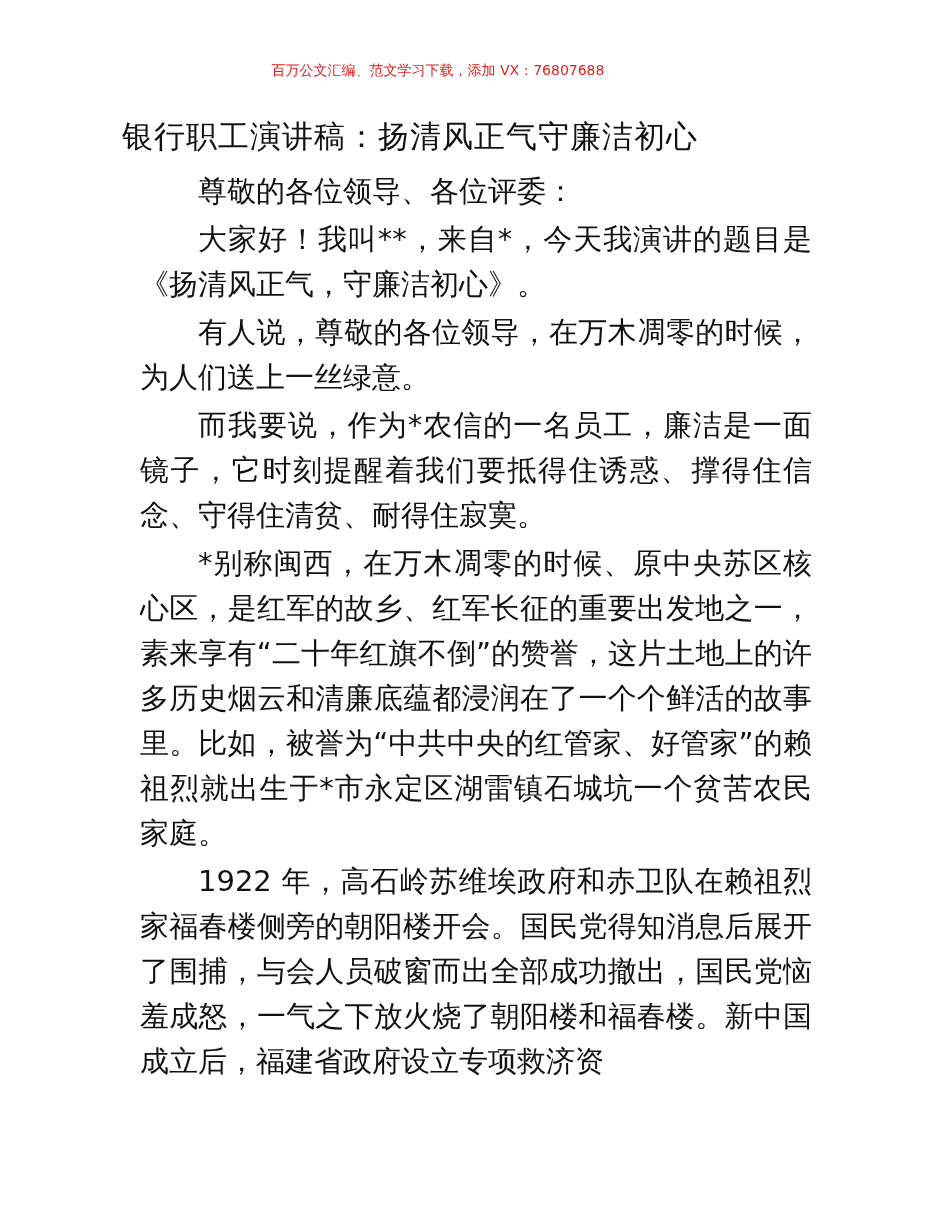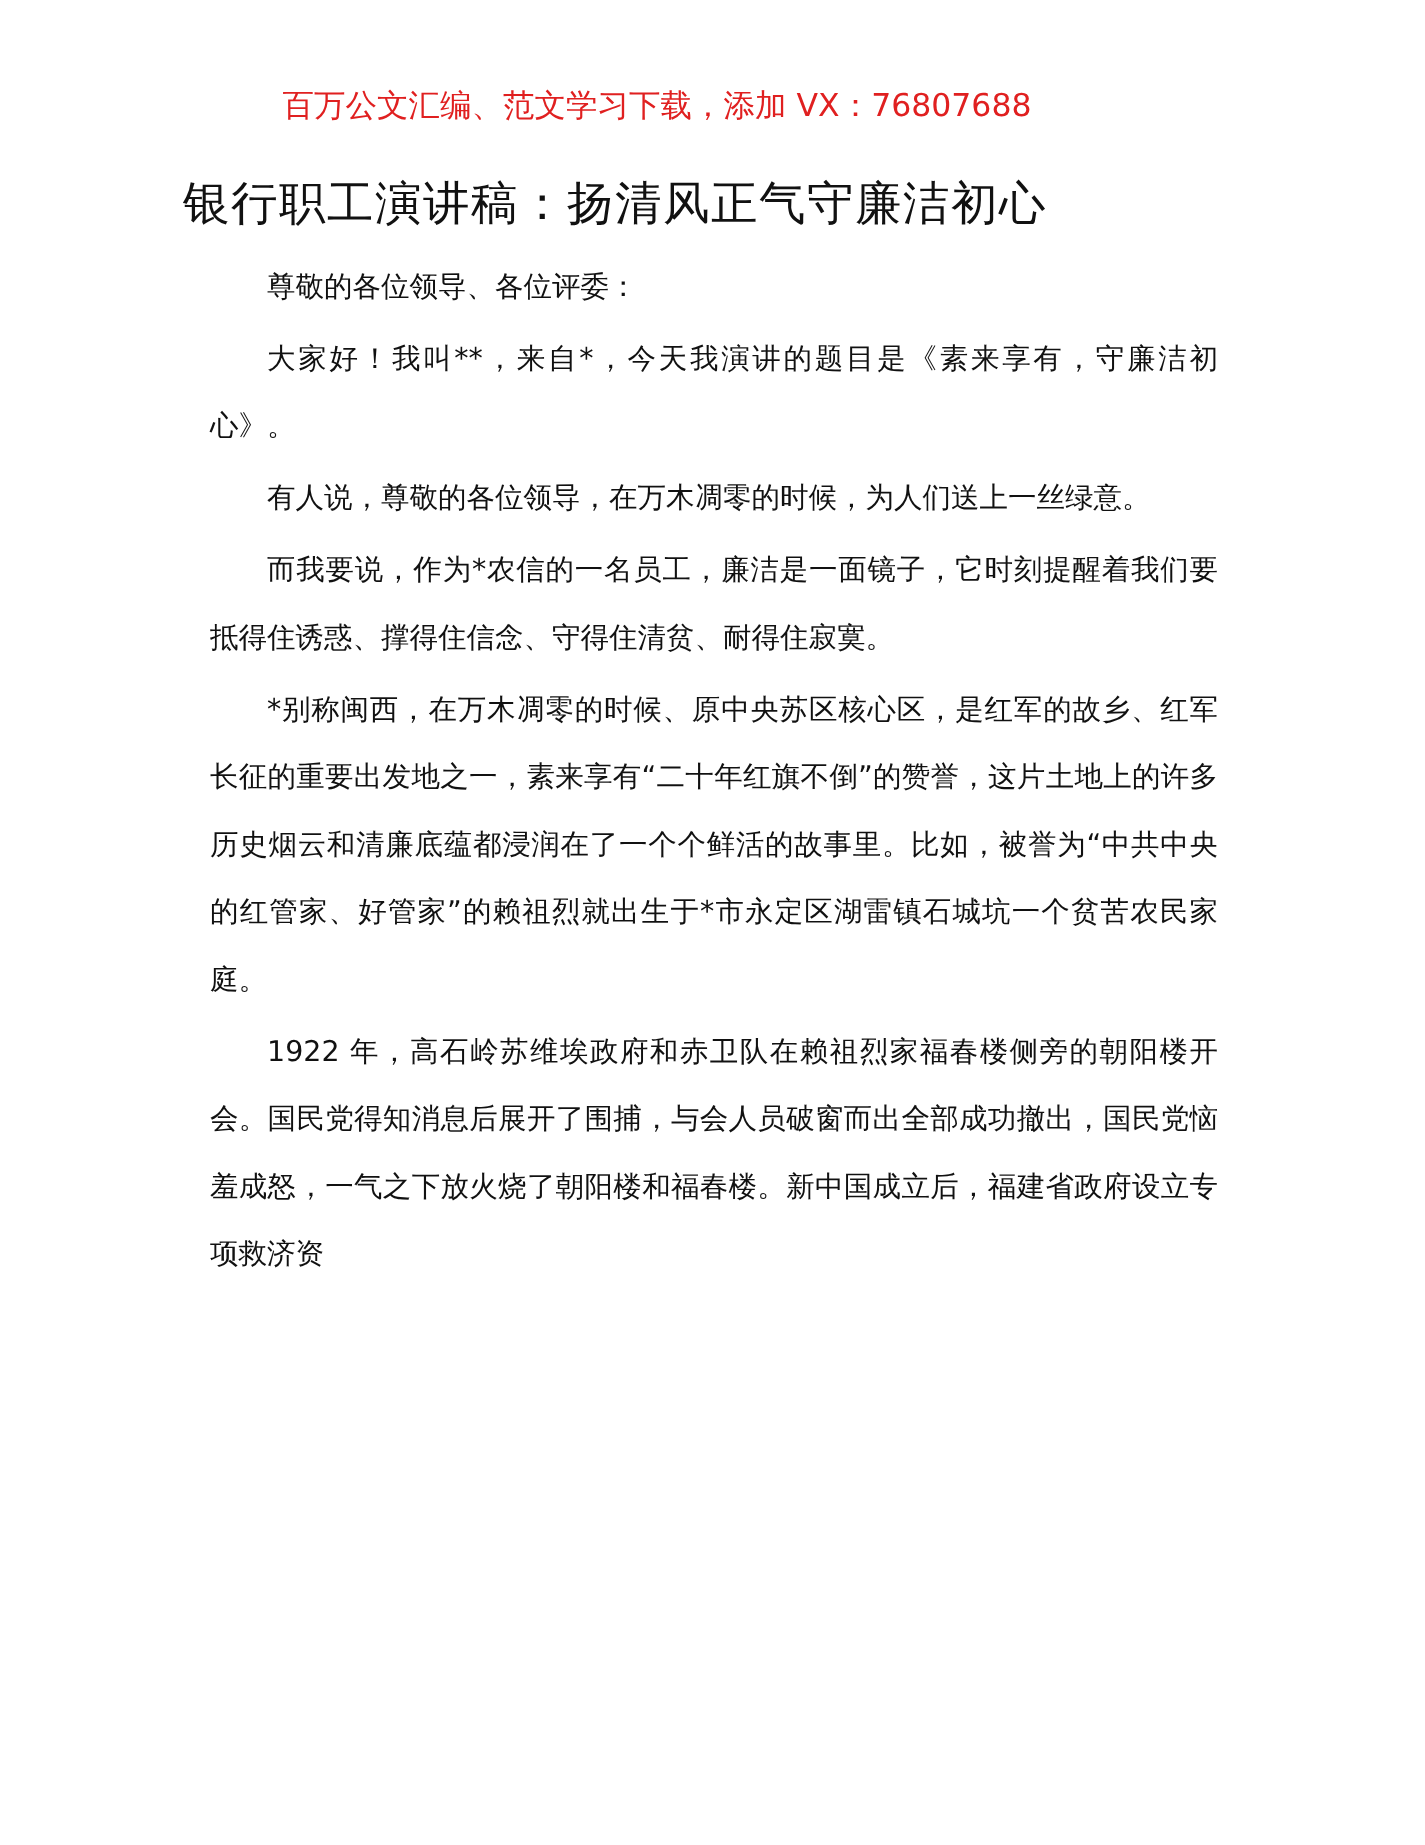--- a/index.html
+++ b/index.html
@@ -14,57 +14,57 @@
       overflow: hidden;
       font-family: "DejaVu Sans", "Liberation Sans", sans-serif;
       color: #111111;
     }
     .watermark {
       position: absolute;
       top: 56px;
       left: 0;
       width: 876px;
       text-align: center;
-      font-size: 21px;
+      font-size: 14px;
       line-height: 28px;
       color: #e02020;
       letter-spacing: 0px;
     }
     .title {
       position: absolute;
       top: 114px;
       left: 0;
       width: 820px;
       text-align: center;
       font-size: 31px;
       line-height: 44px;
       color: #111111;
       letter-spacing: 1px;
     }
     .body {
       position: absolute;
       top: 169px;
       left: 140px;
       width: 672px;
-      font-size: 19px;
+      font-size: 29px;
       line-height: 45px;
       text-align: justify;
     }
     .body p {
       margin: 0 0 3px 0;
       text-indent: 2em;
     }
   </style>
 </head>
 <body>
 
 <div class="watermark">百万公文汇编、范文学习下载，添加 VX：76807688</div>
 
 <div class="title">银行职工演讲稿：扬清风正气守廉洁初心</div>
 
 <div class="body">
   <p>尊敬的各位领导、各位评委：</p>
-  <p>大家好！我叫**，来自*，今天我演讲的题目是《素来享有，守廉洁初心》。</p>
+  <p>大家好！我叫**，来自*，今天我演讲的题目是《扬清风正气，守廉洁初心》。</p>
   <p>有人说，尊敬的各位领导，在万木凋零的时候，为人们送上一丝绿意。</p>
   <p>而我要说，作为*农信的一名员工，廉洁是一面镜子，它时刻提醒着我们要抵得住诱惑、撑得住信念、守得住清贫、耐得住寂寞。</p>
   <p>*别称闽西，在万木凋零的时候、原中央苏区核心区，是红军的故乡、红军长征的重要出发地之一，素来享有“二十年红旗不倒”的赞誉，这片土地上的许多历史烟云和清廉底蕴都浸润在了一个个鲜活的故事里。比如，被誉为“中共中央的红管家、好管家”的赖祖烈就出生于*市永定区湖雷镇石城坑一个贫苦农民家庭。</p>
   <p>1922 年，高石岭苏维埃政府和赤卫队在赖祖烈家福春楼侧旁的朝阳楼开会。国民党得知消息后展开了围捕，与会人员破窗而出全部成功撤出，国民党恼羞成怒，一气之下放火烧了朝阳楼和福春楼。新中国成立后，福建省政府设立专项救济资</p>
 </div>
 
 </body></html>

